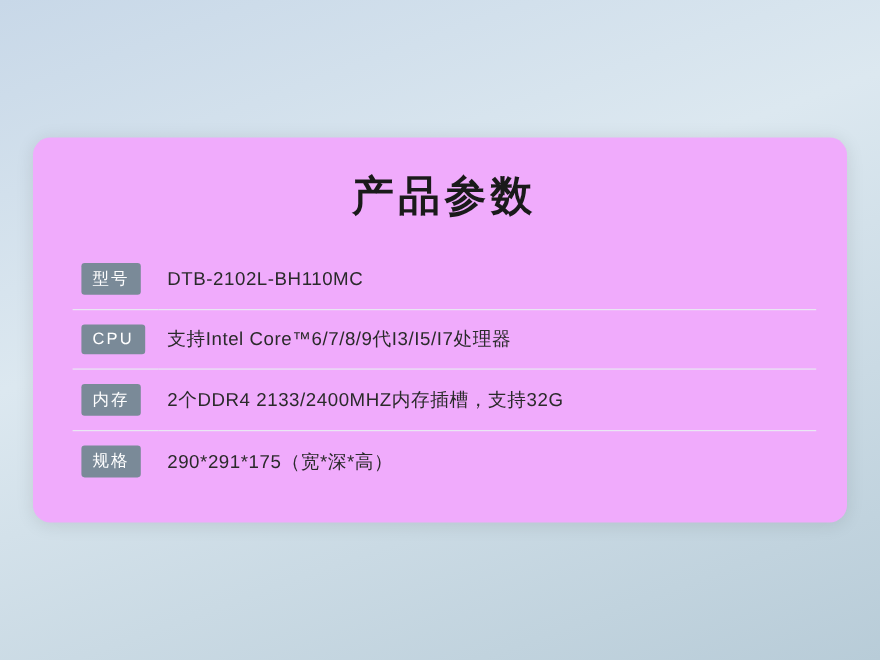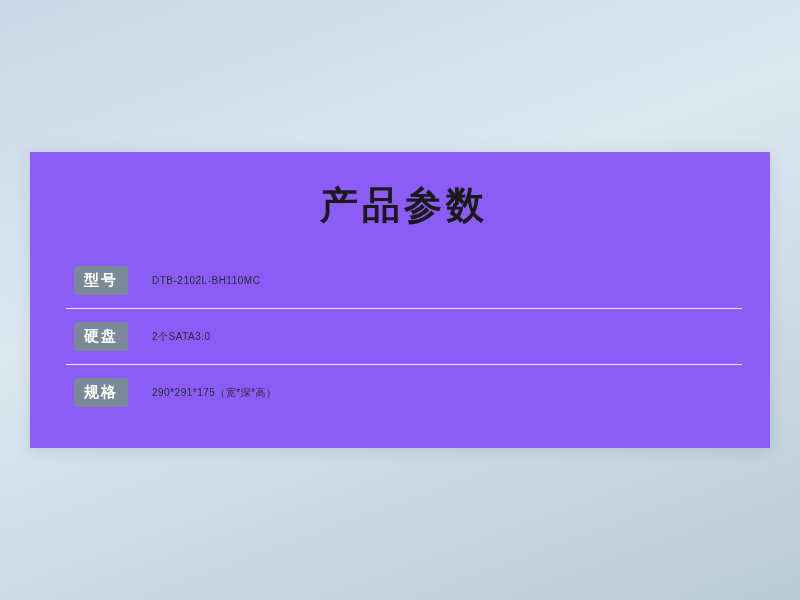--- a/index.html
+++ b/index.html
@@ -9,22 +9,22 @@
       height: 600px;
       background: linear-gradient(160deg, #c8d8e8 0%, #dce8f0 40%, #b8ccd8 100%);
       display: flex;
       align-items: center;
       justify-content: center;
       font-family: "Microsoft YaHei", "PingFang SC", "SimHei", sans-serif;
       overflow: hidden;
     }
 
     .card {
-      background: #8b5cf6;
-      border-radius: 0;
+      background: #f0abfc;
+      border-radius: 16px;
       padding: 28px 28px 28px 36px;
       width: 740px;
       box-shadow: 0 2px 16px rgba(0,0,0,0.10);
     }
 
     .page-title {
       text-align: center;
       font-size: 38px;
       font-weight: 900;
       color: #1a1a1a;
@@ -53,30 +53,30 @@
     .label-cell {
       width: 78px;
       padding-right: 12px;
     }
 
     .label-badge {
       display: inline-block;
       background: #7a8a98;
       color: #ffffff;
       font-size: 15px;
-      font-weight: 700;
+      font-weight: 400;
       padding: 5px 10px;
       border-radius: 3px;
       min-width: 52px;
       text-align: center;
       letter-spacing: 2px;
     }
 
     .value-cell {
-      font-size: 10px;
+      font-size: 17px;
       color: #2a2a2a;
       padding-left: 14px;
       letter-spacing: 0.5px;
       margin-left: 15px;
     }
   </style>
 </head>
 <body>
 
 <div class="card">
@@ -84,23 +84,29 @@
   <table class="spec-table">
     <tbody id="spec-tbody">
         <tr>
       <td class="label-cell">
         <span class="label-badge">型号</span>
       </td>
       <td class="value-cell"> DTB-2102L-BH110MC</td>
     </tr>
         <tr>
       <td class="label-cell">
-        <span class="label-badge">硬盘</span>
+        <span class="label-badge">CPU</span>
       </td>
-      <td class="value-cell">2个SATA3.0</td>
+      <td class="value-cell">支持Intel Core™6/7/8/9代I3/I5/I7处理器</td>
+    </tr>
+        <tr>
+      <td class="label-cell">
+        <span class="label-badge">内存</span>
+      </td>
+      <td class="value-cell">2个DDR4 2133/2400MHZ内存插槽，支持32G</td>
     </tr>
         <tr>
       <td class="label-cell">
         <span class="label-badge">规格</span>
       </td>
       <td class="value-cell">290*291*175（宽*深*高）</td>
     </tr>
       </tbody>
   </table>
 </div>

